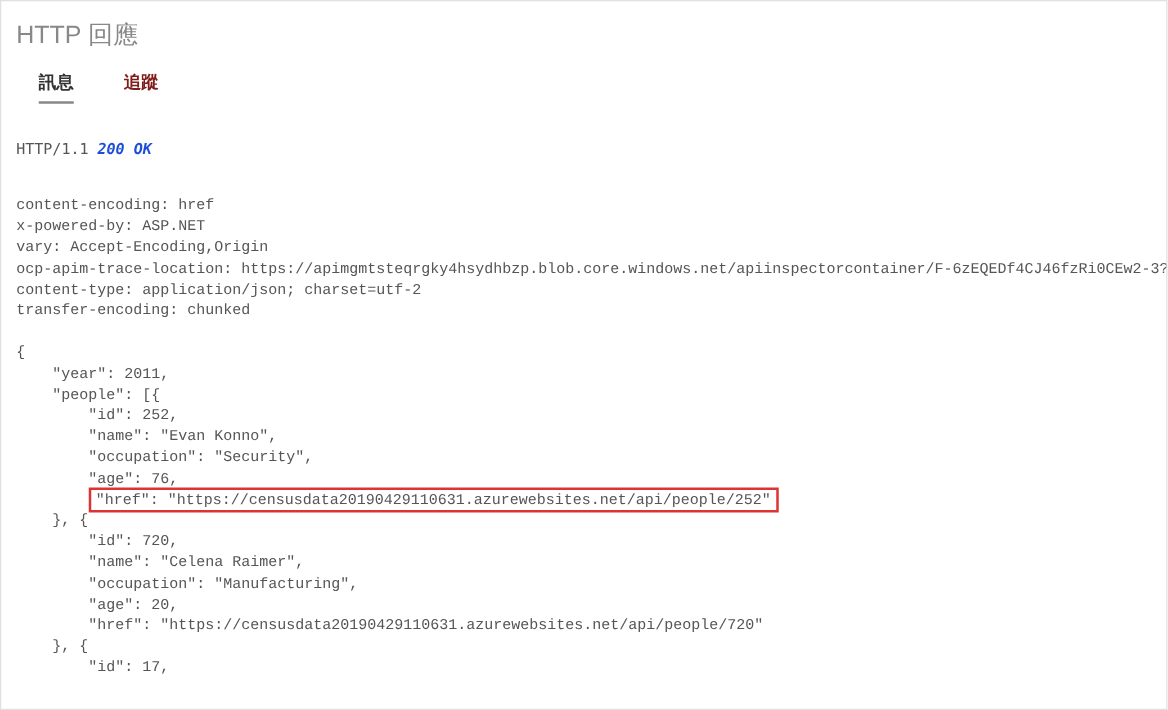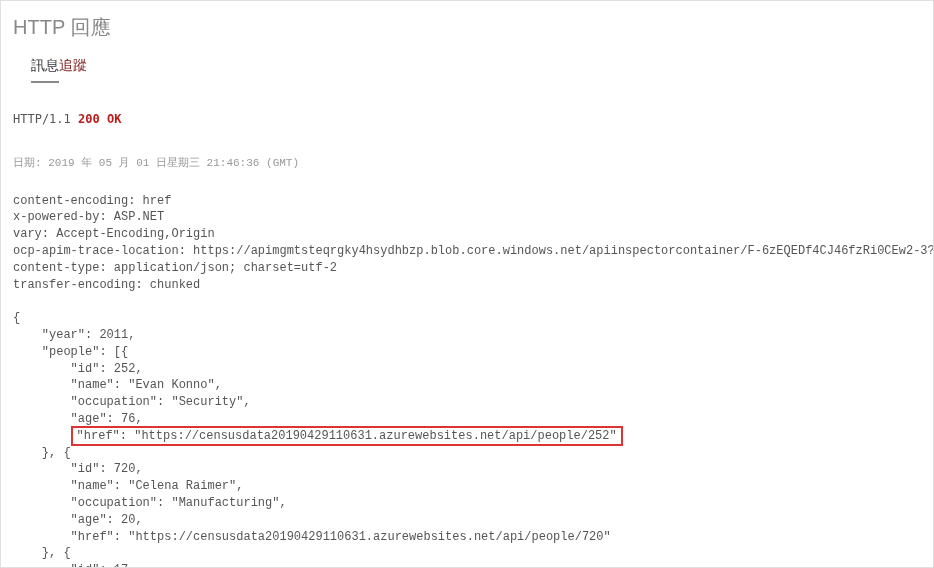--- a/index.html
+++ b/index.html
@@ -12,22 +12,24 @@
       overflow: hidden;
     }
     .panel-header {
       font-size: 20px;
       color: #888888;
       font-weight: 400;
       padding: 13px 12px 6px 12px;
     }
     .tabs {
       display: flex;
+      gap: 40px;
       padding: 6px 12px 0 30px;
       border-bottom: 1px solid transparent;
+      font-weight: bold;
     }
     .tab {
       font-size: 14px;
       padding: 4px 0 6px 0;
       color: #555;
       border-bottom: 2px solid transparent;
       cursor: pointer;
     }
     .tab.active {
       color: #333;
@@ -44,22 +46,23 @@
       line-height: 1.4;
       white-space: pre;
     }
     .status-line {
       font-family: Consolas, monospace;
       font-size: 12px;
       margin-bottom: 12px;
       color: #555;
     }
     .status-ok {
-      color: #b91c1c;
+      color: #1d4ed8;
       font-weight: bold;
+      font-style: italic;
     }
     .date-line {
       font-size: 11px;
       color: #999;
       margin-bottom: 4px;
     }
     .hl-box {
       display: inline;
       border: 2px solid #d33;
       padding: 1px 4px;
@@ -73,21 +76,20 @@
 
 <div class="panel-header">HTTP 回應</div>
 
 <div class="tabs">
   <div class="tab active">訊息</div>
   <div class="tab link">追蹤</div>
 </div>
 
 <div class="content">
 <div class="status-line"><span>HTTP/1.1</span> <span class="status-ok">200 OK</span></div>
-<div class="date-line">日期: 2019 年 05 月 01 日星期三 21:46:36 (GMT)</div>
 <div class="headers-block"><span>content-encoding: href</span>
 <span>x-powered-by: ASP.NET</span>
 <span>vary: Accept-Encoding,Origin</span>
 <span>ocp-apim-trace-location: https://apimgmtsteqrgky4hsydhbzp.blob.core.windows.net/apiinspectorcontainer/F-6zEQEDf4CJ46fzRi0CEw2-3?sv=2017-04-17&amp;sr=b&amp;sig=AGQRToTZ6HZE1TRjnrloGp89EuRFHhanoJTpnnuvbCw%3D&amp;se=2019-05-02T21%3A46%3A36Z&amp;sp=r&amp;traceId=59b827bda23f41a99a9f382240114549</span>
 <span>content-type: application/json; charset=utf-2</span>
 <span>transfer-encoding: chunked</span></div>
 <div class="body-block"><span>{</span>
 <span>    "year": 2011,</span>
 <span>    "people": [{</span>
 <span>        "id": 252,</span>

